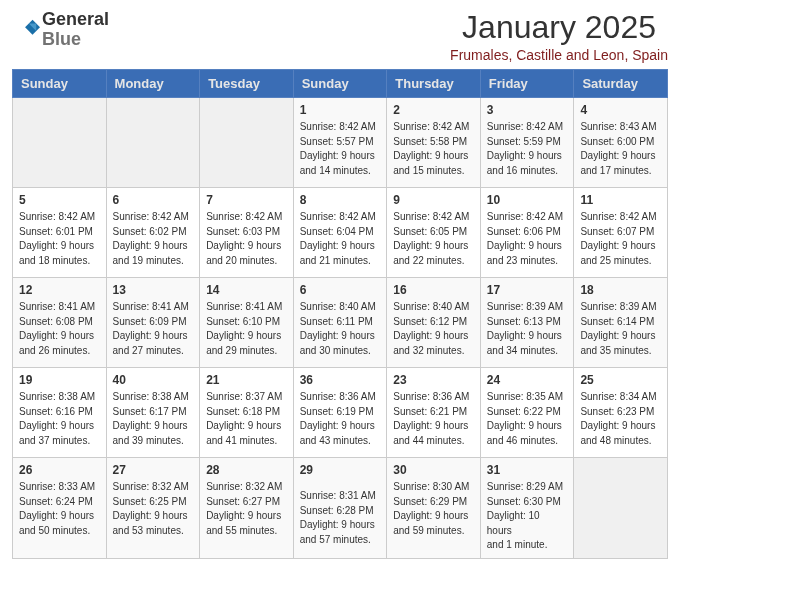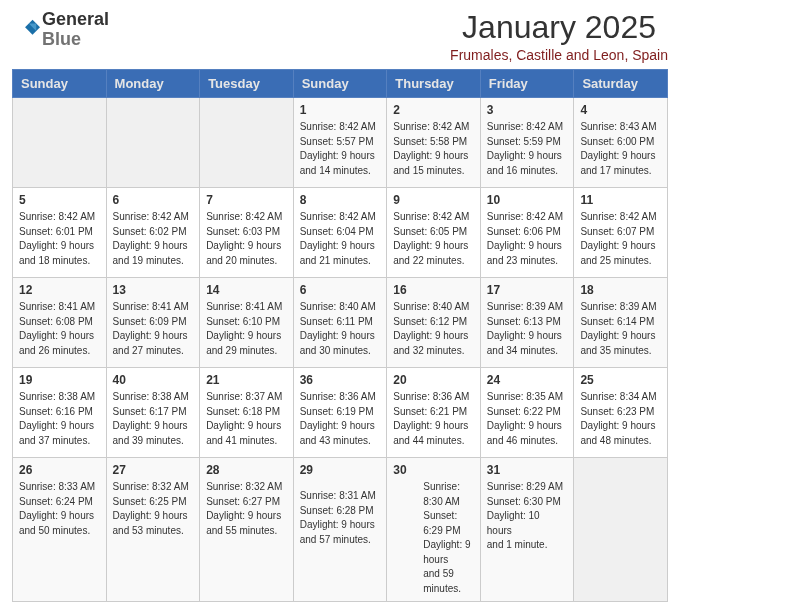--- a/index.html
+++ b/index.html
@@ -295,21 +295,21 @@
 and 41 minutes.</div>
           </td>
           <td>
             <span class="day-num">36</span>
             <div class="day-info" style="white-space: pre-line;">Sunrise: 8:36 AM
 Sunset: 6:19 PM
 Daylight: 9 hours
 and 43 minutes.</div>
           </td>
           <td>
-            <span class="day-num">20</span>
+            <span class="day-num">23</span>
             <div class="day-info" style="white-space: pre-line;">Sunrise: 8:36 AM
 Sunset: 6:21 PM
 Daylight: 9 hours
 and 44 minutes.</div>
           </td>
           <td>
             <span class="day-num">24</span>
             <div class="day-info" style="white-space: pre-line;">Sunrise: 8:35 AM
 Sunset: 6:22 PM
 Daylight: 9 hours
@@ -347,21 +347,21 @@
           </td>
           <td>
             <span class="day-num">29</span>
             <div class="day-info" style="white-space: pre-line; margin-top: 12px;">Sunrise: 8:31 AM
 Sunset: 6:28 PM
 Daylight: 9 hours
 and 57 minutes.</div>
           </td>
           <td>
             <span class="day-num">30</span>
-            <div class="day-info" style="white-space: pre-line; margin-left: 30px;">Sunrise: 8:30 AM
+            <div class="day-info" style="white-space: pre-line;">Sunrise: 8:30 AM
 Sunset: 6:29 PM
 Daylight: 9 hours
 and 59 minutes.</div>
           </td>
           <td>
             <span class="day-num">31</span>
             <div class="day-info" style="white-space: pre-line;">Sunrise: 8:29 AM
 Sunset: 6:30 PM
 Daylight: 10 hours
 and 1 minute.</div>

